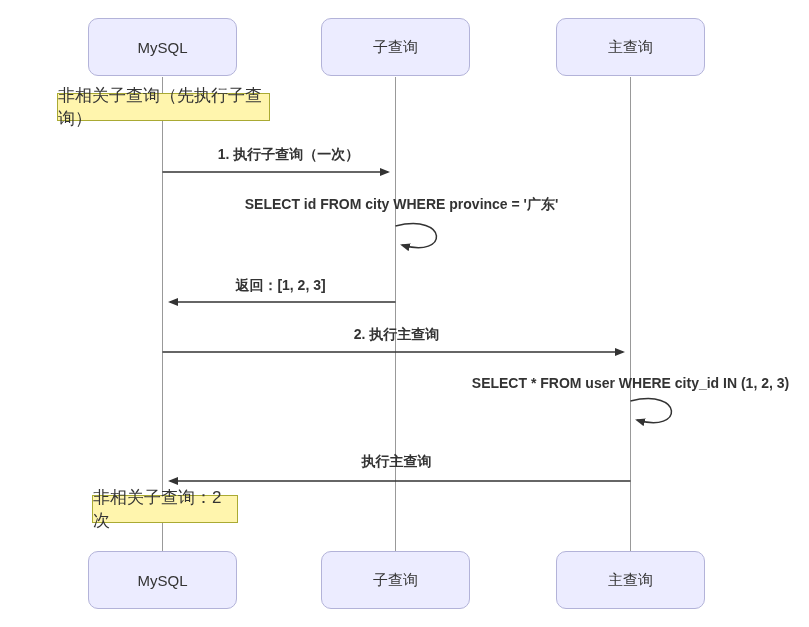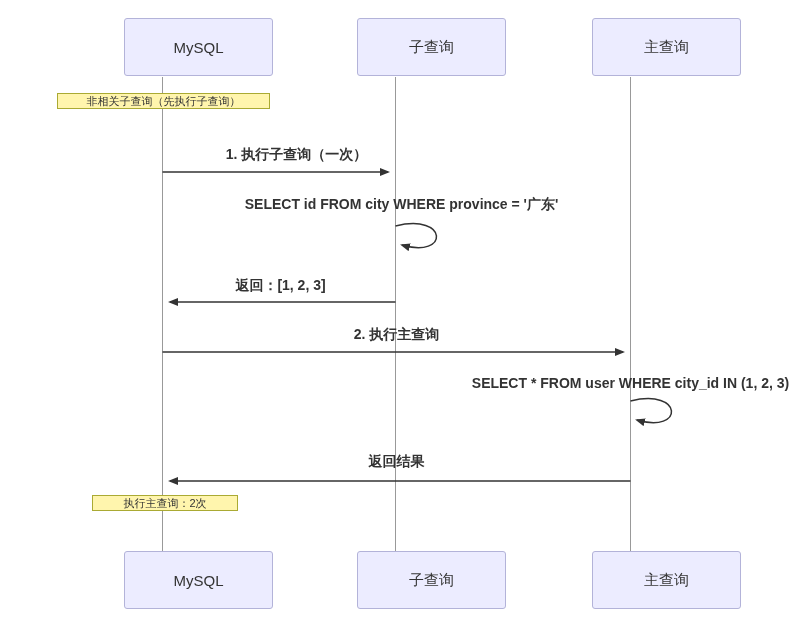--- a/index.html
+++ b/index.html
@@ -3,29 +3,29 @@
 <meta charset="utf-8">
 <style>
   html,body{margin:0;padding:0;background:#fff;}
   #canvas{
     position:relative;width:809px;height:627px;background:#ffffff;
     font-family:"Liberation Sans","DejaVu Sans",sans-serif;color:#333;
     overflow:hidden;
   }
   .actor-box{
     position:absolute;width:149px;height:58px;
-    background:#ECECFF;border:1px solid #b3b3d9;border-radius:3px;
+    background:#ECECFF;border:1px solid #b3b3d9;border-radius:10px;
     display:flex;align-items:center;justify-content:center;
-    font-size:15px;color:#333;box-sizing:border-box;margin-left:36px;
+    font-size:15px;color:#333;box-sizing:border-box;
   }
   .note-box{
-    position:absolute;height:16px;
+    position:absolute;height:28px;
     background:#fff5ad;border:1px solid #aaaa33;
     display:flex;align-items:center;justify-content:center;
-    font-size:11px;color:#333;box-sizing:border-box;
+    font-size:17px;color:#333;box-sizing:border-box;
   }
   .msg-label{
     position:absolute;text-align:center;
     font-size:14px;font-weight:bold;color:#333;white-space:nowrap;
   }
   svg.wires{position:absolute;left:0;top:0;}
 </style>
 </head>
 <body>
 
@@ -62,29 +62,29 @@
     <span>子查询</span>
   </div>
   <div class="actor-box" style="left:556px;top:18px;">
     <span>主查询</span>
   </div>
 
   <div class="note-box" style="left:57px;top:93px;width:213px;">
     <span>非相关子查询（先执行子查询）</span>
   </div>
 
-  <div class="msg-label" style="left:170px;top:146px;width:253px;">1. 执行子查询（一次）</div>
+  <div class="msg-label" style="left:162px;top:146px;width:253px;">1. 执行子查询（一次）</div>
   <div class="msg-label" style="left:201px;top:196px;width:401px;">SELECT id FROM city WHERE province = '广东'</div>
   <div class="msg-label" style="left:162px;top:277px;width:237px;">返回：[1, 2, 3]</div>
   <div class="msg-label" style="left:162px;top:326px;width:469px;">2. 执行主查询</div>
   <div class="msg-label" style="left:430px;top:375px;width:401px;">SELECT * FROM user WHERE city_id IN (1, 2, 3)</div>
-  <div class="msg-label" style="left:162px;top:453px;width:469px;">返回结果</div>
+  <div class="msg-label" style="left:162px;top:453px;width:469px;">执行主查询</div>
 
   <div class="note-box" style="left:92px;top:495px;width:146px;">
-    <span>执行主查询：2次</span>
+    <span>非相关子查询：2次</span>
   </div>
 
   <div class="actor-box" style="left:88px;top:551px;">
     <span>MySQL</span>
   </div>
   <div class="actor-box" style="left:321px;top:551px;">
     <span>子查询</span>
   </div>
   <div class="actor-box" style="left:556px;top:551px;">
     <span>主查询</span>

